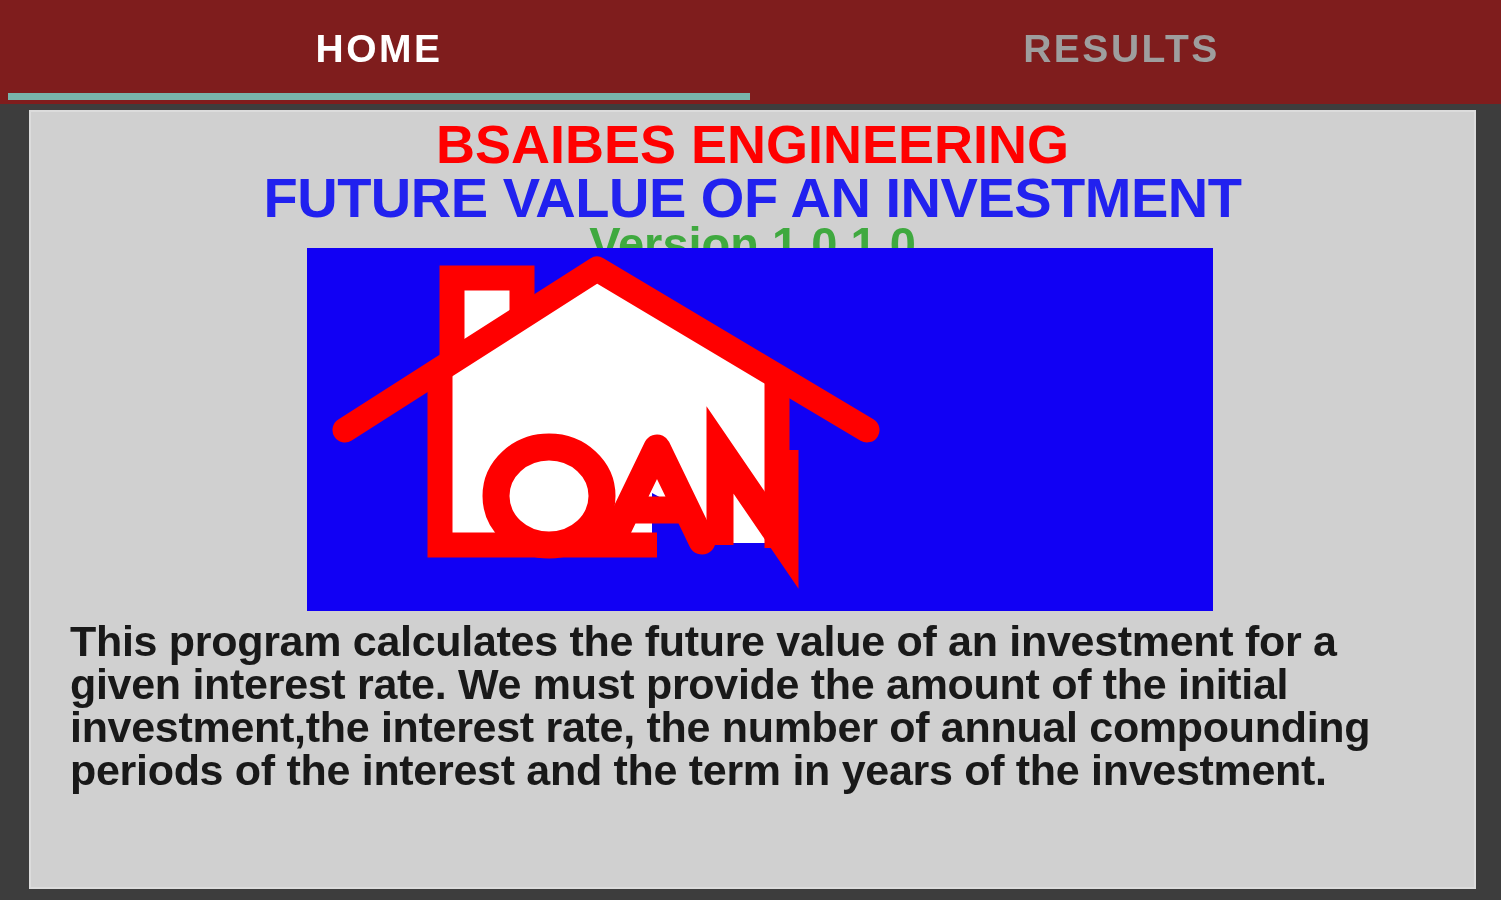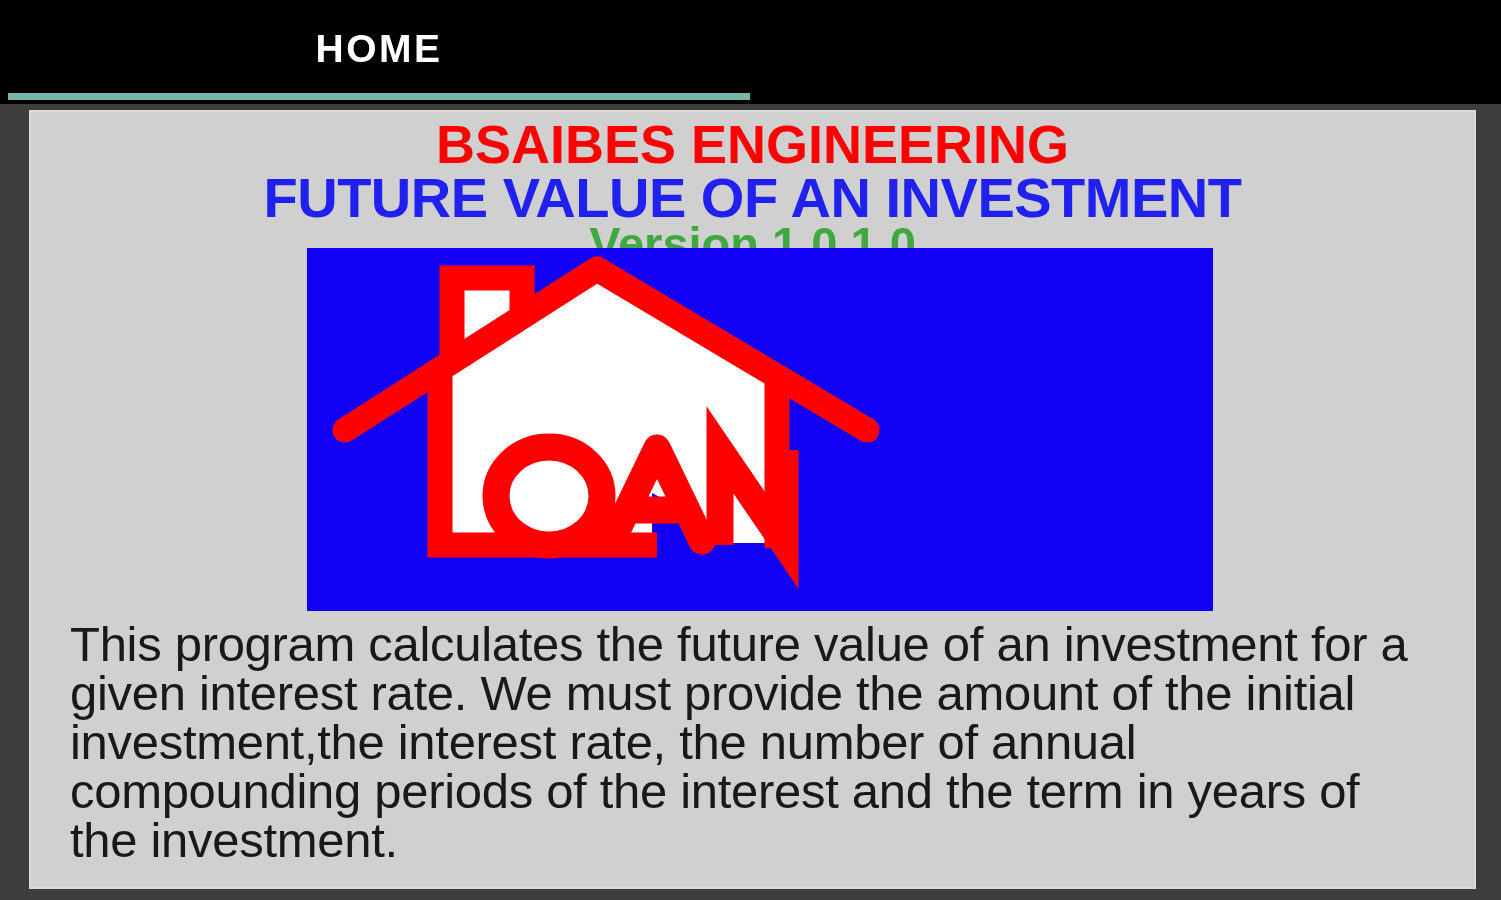--- a/index.html
+++ b/index.html
@@ -7,21 +7,21 @@
     width:1501px; height:900px;
     background:#3d3d3d;
     font-family:"Liberation Sans", sans-serif;
     overflow:hidden;
   }
 
   
   #tabbar {
     position:absolute; left:0; top:0;
     width:1501px; height:104px;
-    background:#000000;
+    background:#7f1d1d;
   }
   .tab {
     position:absolute; top:0; height:97px;
     display:flex; align-items:center; justify-content:center;
     cursor:pointer; user-select:none;
   }
   #tab-home    { left:8px;   width:742px; }
   #tab-results { left:750px; width:743px; }
   .tab-label {
     font-size:39px; font-weight:bold; letter-spacing:2.5px;
@@ -69,36 +69,39 @@
     position:absolute; left:276px; top:136px;
     width:906px; height:363px;
     background:#1100f4;
   }
   #logo-wrap svg { display:block; width:100%; height:100%; }
 
   
   #description {
     position:absolute; left:39px; top:508px;
     width:1340px;
-    font-size:49px; font-weight:normal;
+    font-size:43px; font-weight:bold;
     line-height:1.0;
     color:#191919;
     letter-spacing:-0.3px;
     white-space:pre-line;
   }
 </style>
 </head>
 <body>
 
 <div id="tabbar">
 
   <div class="tab" id="tab-home">
     <span class="tab-label">HOME</span>
   </div>
 
+  <div class="tab" id="tab-results">
+    <span class="tab-label">RESULTS</span>
+  </div>
 
   <div id="tab-indicator"></div>
 </div>
 
 <div id="card">
 
   <div class="heading" id="company-title">BSAIBES ENGINEERING</div>
 
   <div class="heading" id="app-title">FUTURE VALUE OF AN INVESTMENT</div>
 

